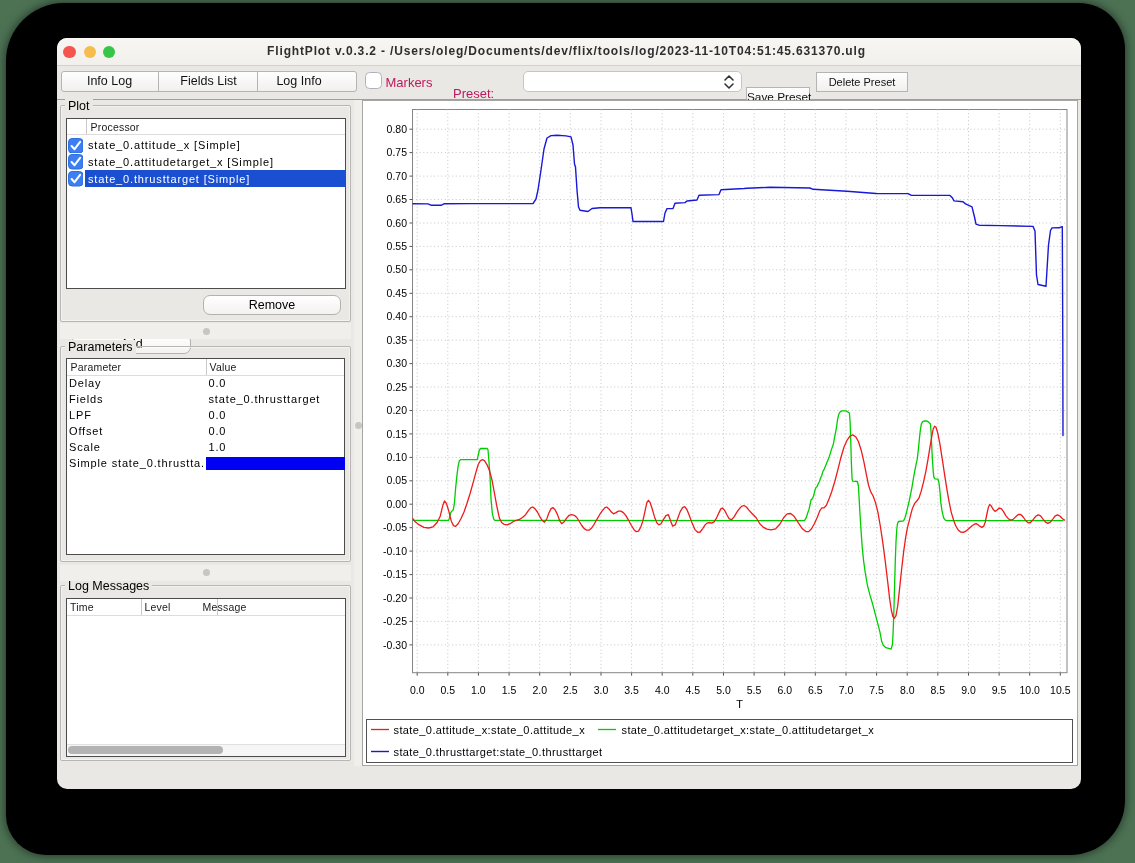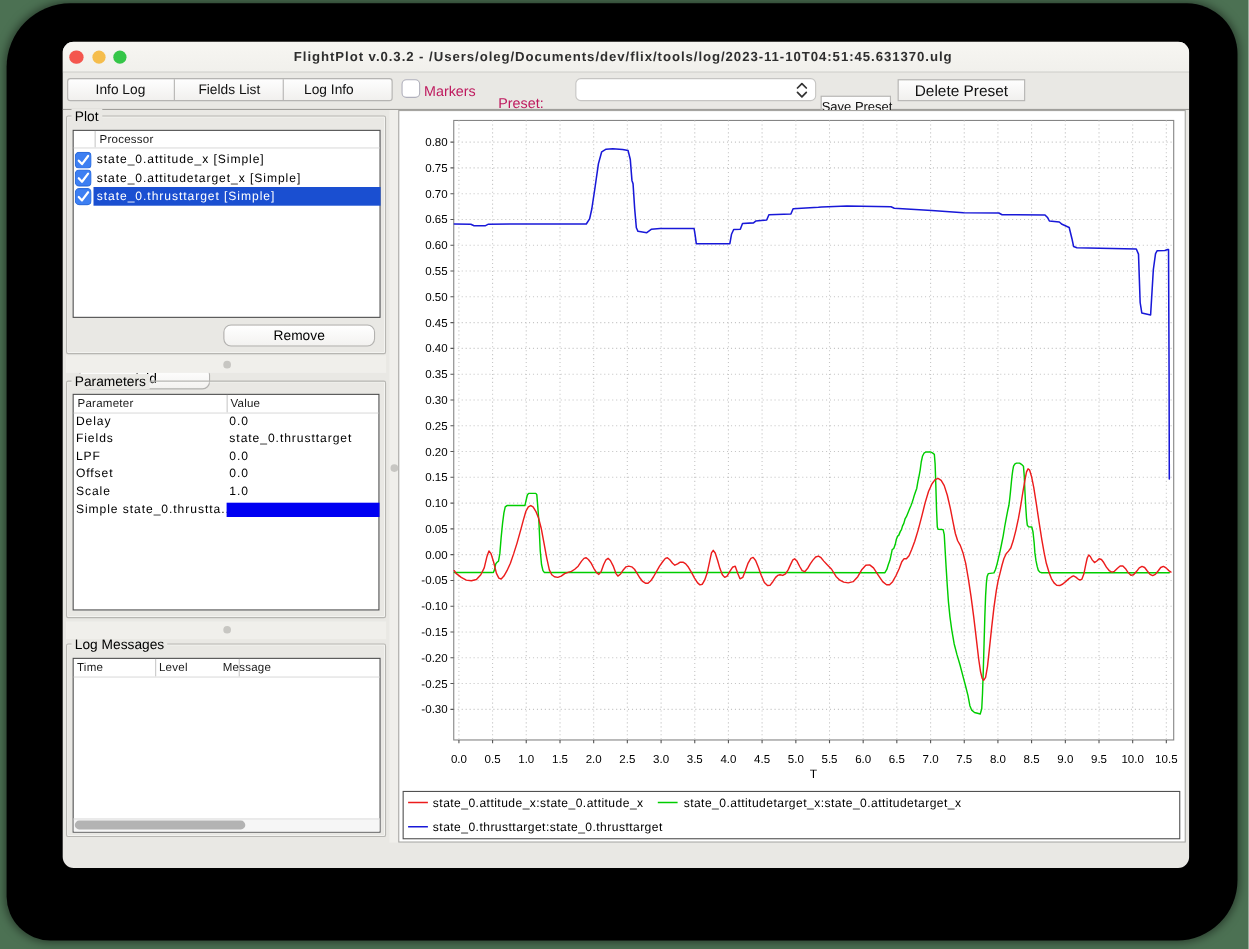--- a/index.html
+++ b/index.html
@@ -37,21 +37,21 @@
     <div class="seg" style="left:103px;top:6px;width:98px;">Fields List</div>
     <div class="seg" style="left:202px;top:6px;width:80px;border-right:none;">Log Info</div>
     <div style="position:absolute;left:308px;top:6px;width:16.5px;height:16.5px;background:#fff;border:1.5px solid #b0b0bc;border-radius:4.5px;"></div>
     <div class="lbl13" style="left:328.5px;top:9px;">Markers</div>
     <div class="lbl13" style="left:396px;top:20px;">Preset:</div>
     <div style="position:absolute;left:466px;top:5px;width:219px;height:21px;background:#fff;border:1px solid #c6c5c3;border-radius:5px;"></div>
     <svg style="position:absolute;left:666px;top:8px;" width="12" height="16">
         <path d="M2,6 L6,2 L10,6 M2,10 L6,14 L10,10" fill="none" stroke="#333" stroke-width="1.6" stroke-linejoin="round" stroke-linecap="round"></path>
       </svg>
     <div class="btn" style="left:689px;top:21px;width:64px;height:20px;line-height:18px;white-space:nowrap;font-size:11.8px;">Save Preset</div>
-    <div class="btn" style="left:759px;top:6px;width:116px;height:20px;line-height:18px;white-space:nowrap;font-size:14px;">Delete Preset</div>
+    <div class="btn" style="left:759px;top:6px;width:92px;height:20px;line-height:18px;white-space:nowrap;font-size:11px;">Delete Preset</div>
   </div>
 </div>
 
 <div class="group" style="left:60px;top:105px;width:291px;height:217px;">
   <span class="glabel">Plot</span>
 </div>
 <div class="table" style="left:65.5px;top:117.5px;width:280px;height:171.5px;">
   <div style="position:absolute;left:19px;top:0;width:1px;height:15px;background:#c9c9c9;"></div>
   <div class="thead" style="left:24px;top:2px;">Processor</div>
   <div style="position:absolute;left:0;top:15px;width:100%;height:1px;background:#dcdcdc;"></div>

